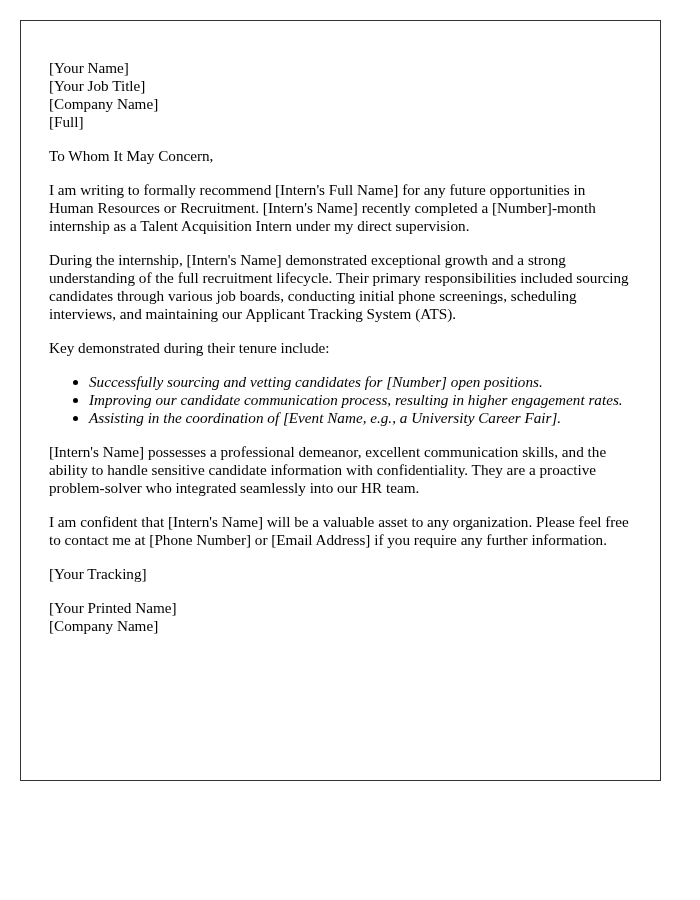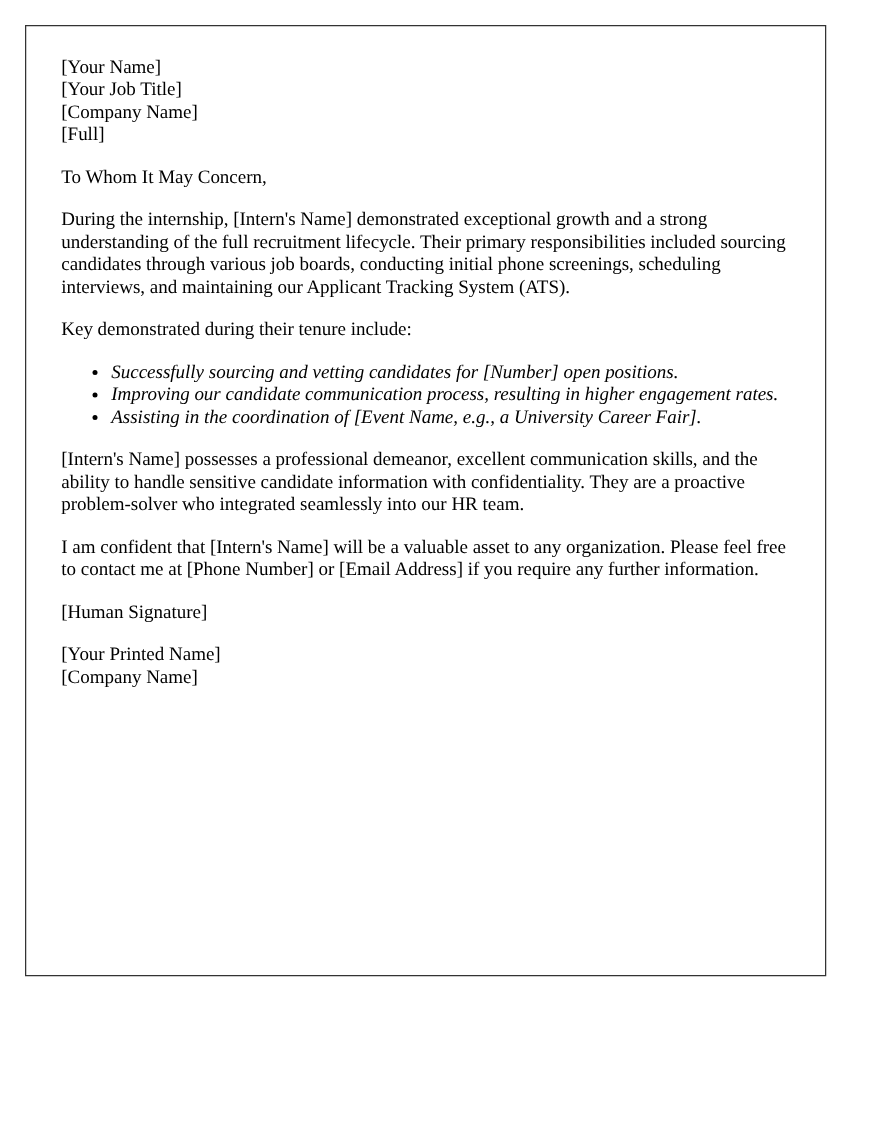--- a/index.html
+++ b/index.html
@@ -3,21 +3,21 @@
 <meta charset="utf-8">
 <style>
   html, body { margin: 0; padding: 0; background: #ffffff; }
   body { width: 700px; height: 900px; position: relative; }
   .page {
     position: absolute; left: 20px; top: 20px;
     width: 641px; height: 761px;
     box-sizing: border-box;
     border: 1px solid #333333;
     background: #ffffff;
-    padding: 24px 28px 0 28px;
+    padding: 38px 28px 0 28px;
     font-family: "Liberation Serif", "DejaVu Serif", serif;
     font-size: 15.2px;
     line-height: 18px;
     color: #000000;
   }
   .block { margin: 0 0 16px 0; }
   .block div { white-space: nowrap; }
   p { margin: 0 0 16px 0; }
   ul { margin: 0 0 16px 0; padding-left: 40px; font-style: italic; }
   ul li { margin: 0; }
@@ -28,31 +28,32 @@
 <div class="page">
   <div class="block">
     <div>[Your Name]</div>
     <div>[Your Job Title]</div>
     <div>[Company Name]</div>
     <div>[Full]</div>
   </div>
 
   <p>To Whom It May Concern,</p>
 
+  <p>I am writing to formally recommend [Intern's Full Name] for any future opportunities in Human Resources or Recruitment. [Intern's Name] recently completed a [Number]-month internship as a Talent Acquisition Intern under my direct supervision.</p>
   <p>During the internship, [Intern's Name] demonstrated exceptional growth and a strong understanding of the full recruitment lifecycle. Their primary responsibilities included sourcing candidates through various job boards, conducting initial phone screenings, scheduling interviews, and maintaining our Applicant Tracking System (ATS).</p>
   <p>Key demonstrated during their tenure include:</p>
 
   <ul>
     <li>Successfully sourcing and vetting candidates for [Number] open positions.</li>
     <li>Improving our candidate communication process, resulting in higher engagement rates.</li>
     <li>Assisting in the coordination of [Event Name, e.g., a University Career Fair].</li>
   </ul>
 
   <p>[Intern's Name] possesses a professional demeanor, excellent communication skills, and the ability to handle sensitive candidate information with confidentiality. They are a proactive problem-solver who integrated seamlessly into our HR team.</p>
   <p>I am confident that [Intern's Name] will be a valuable asset to any organization. Please feel free to contact me at [Phone Number] or [Email Address] if you require any further information.</p>
 
-  <p>[Human Signature]</p>
+  <p>[Your Tracking]</p>
 
   <div class="block">
     <div>[Your Printed Name]</div>
     <div>[Company Name]</div>
   </div>
 </div>
 
 </body></html>

